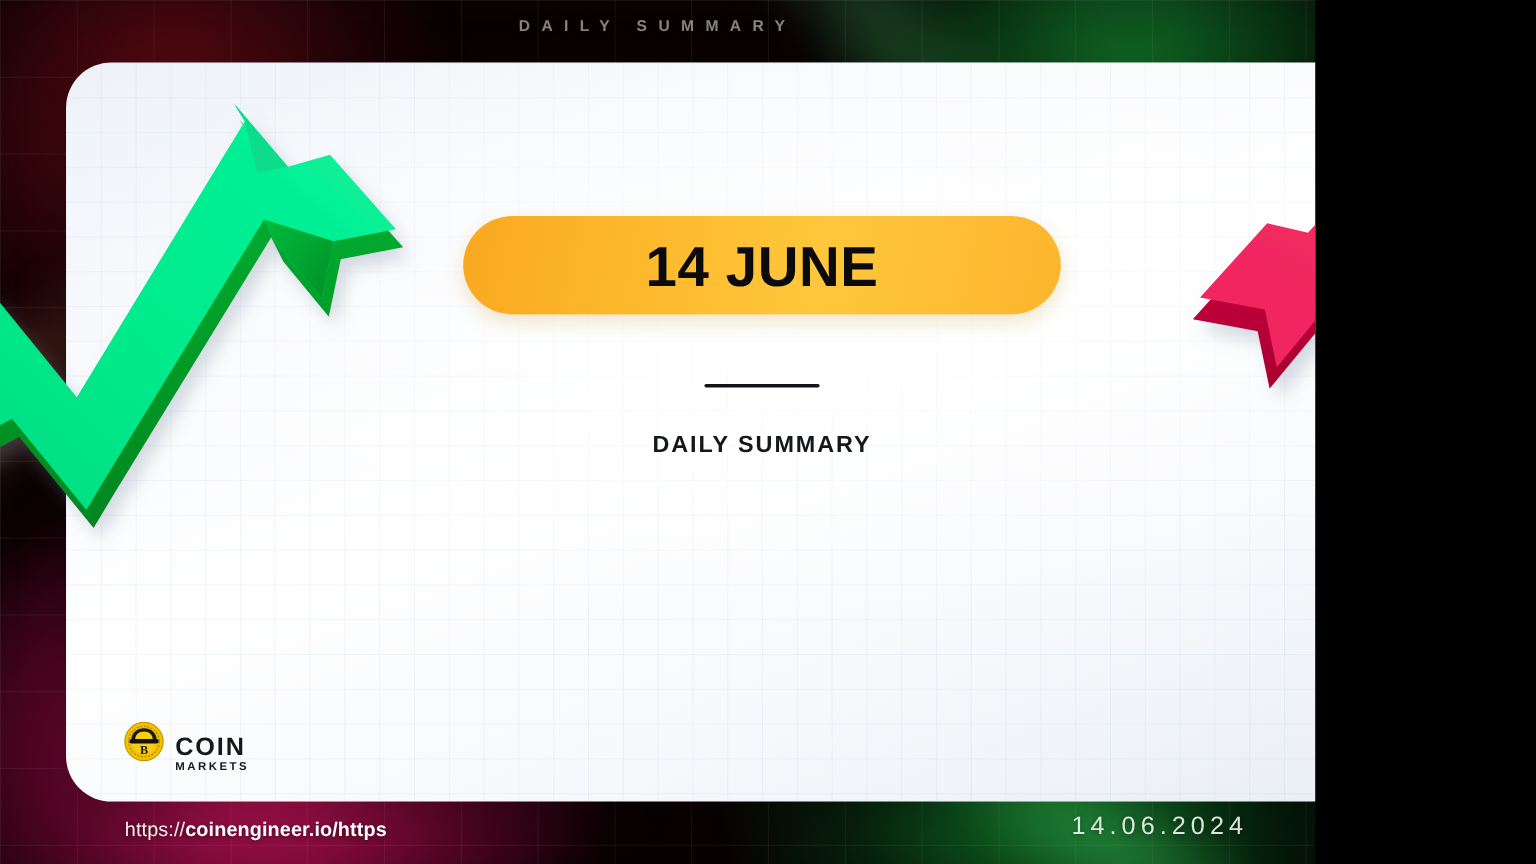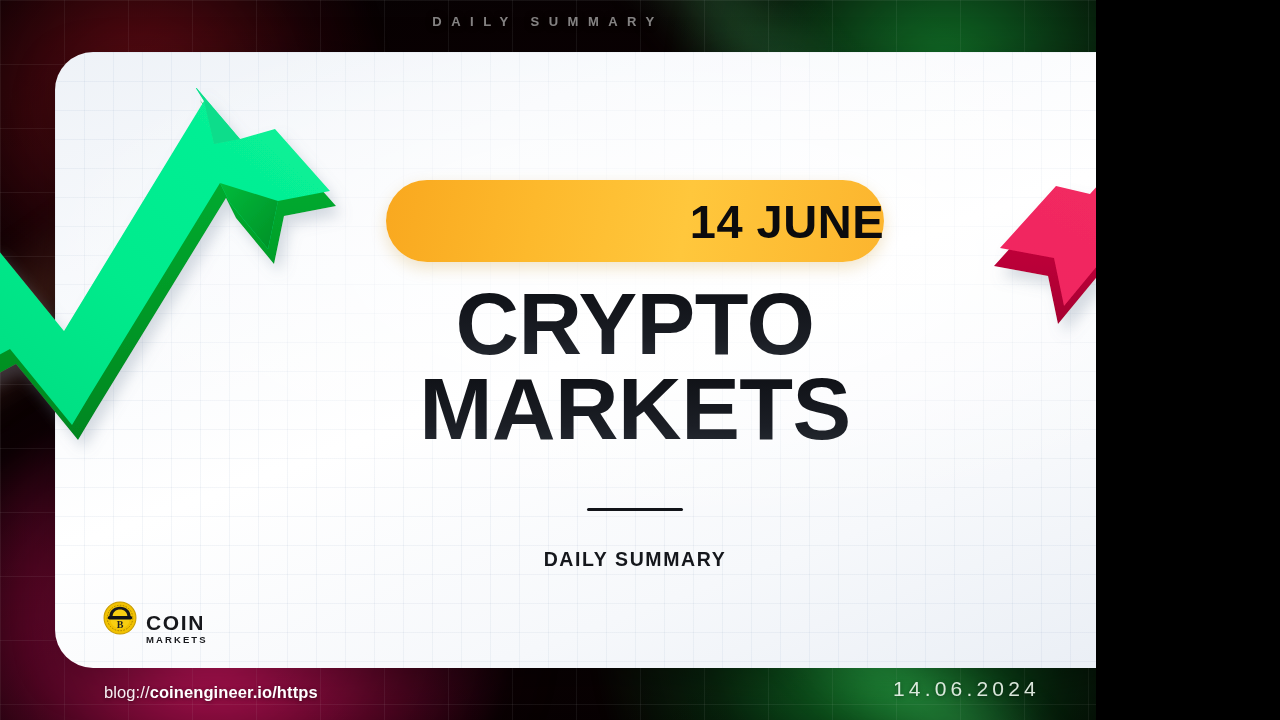--- a/index.html
+++ b/index.html
@@ -173,21 +173,21 @@
   }
   .date-pill {
     margin-top: 128px;
     width: 498px;
     height: 82px;
     border-radius: 44px;
     background: linear-gradient(100deg, #f9a81f 0%, #fdb92c 30%, #ffc73c 60%, #fcb52e 100%);
     box-shadow: 0 6px 16px rgba(190,130,10,0.22);
     display: flex;
     align-items: center;
-    justify-content: flex-end;
+    justify-content: center;
   }
   .date-pill-label {
     font-size: 47px;
     font-weight: 700;
     color: #0b0b0d;
     letter-spacing: 0.5px;
     line-height: 1;
   }
   .headline {
     margin-top: 22px;
@@ -346,24 +346,20 @@
                L 284 72 L 362 134 L 378 150 L 442 74 L 498 110 Z" fill="url(#gDnFace)"></path>
     </g>
   </svg>
 
   <div class="content">
 
     <div class="date-pill">
       <span class="date-pill-label">14 JUNE</span>
     </div>
 
-    <div class="headline">
-      <span class="headline-line1">CRYPTO</span>
-      <span class="headline-line2">MARKETS</span>
-    </div>
 
     <div class="divider"></div>
 
     <div class="subtitle">DAILY SUMMARY</div>
   </div>
 
   <div class="logo">
     <svg class="logo-mark" viewBox="0 0 64 64">
       <circle cx="32" cy="32" r="30" fill="#F2C200"></circle>
       <circle cx="32" cy="32" r="30" fill="none" stroke="#C79A00" stroke-width="2"></circle>
@@ -377,18 +373,18 @@
 
       <text x="32" y="51" text-anchor="middle" font-family="'Liberation Serif', serif" font-size="19" font-weight="bold" fill="#1b1d21">B</text>
     </svg>
     <span class="logo-text">
       <span class="logo-text-main">COIN</span>
       <span class="logo-text-sub">MARKETS</span>
     </span>
   </div>
 
   <div class="footer-url">
-    <span class="u-scheme">blog://</span><span class="u-domain">coinengineer.io/https</span>
+    <span class="u-scheme">https://</span><span class="u-domain">coinengineer.io/https</span>
   </div>
 
   <div class="footer-date">14.06.2024</div>
 
 </div>
 
 </body></html>

